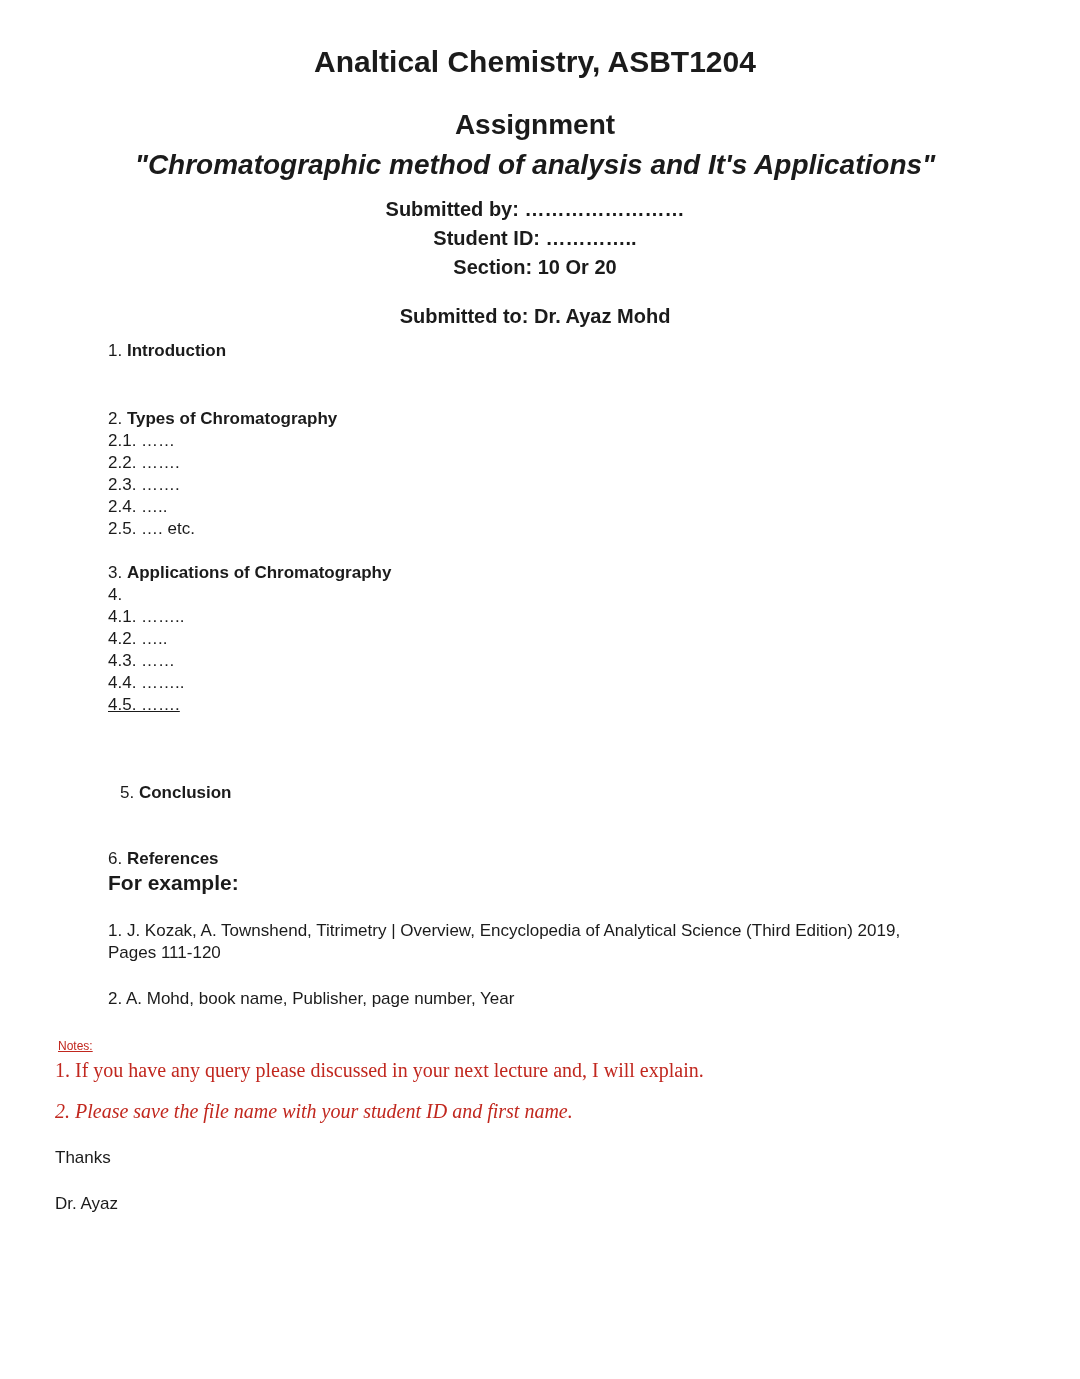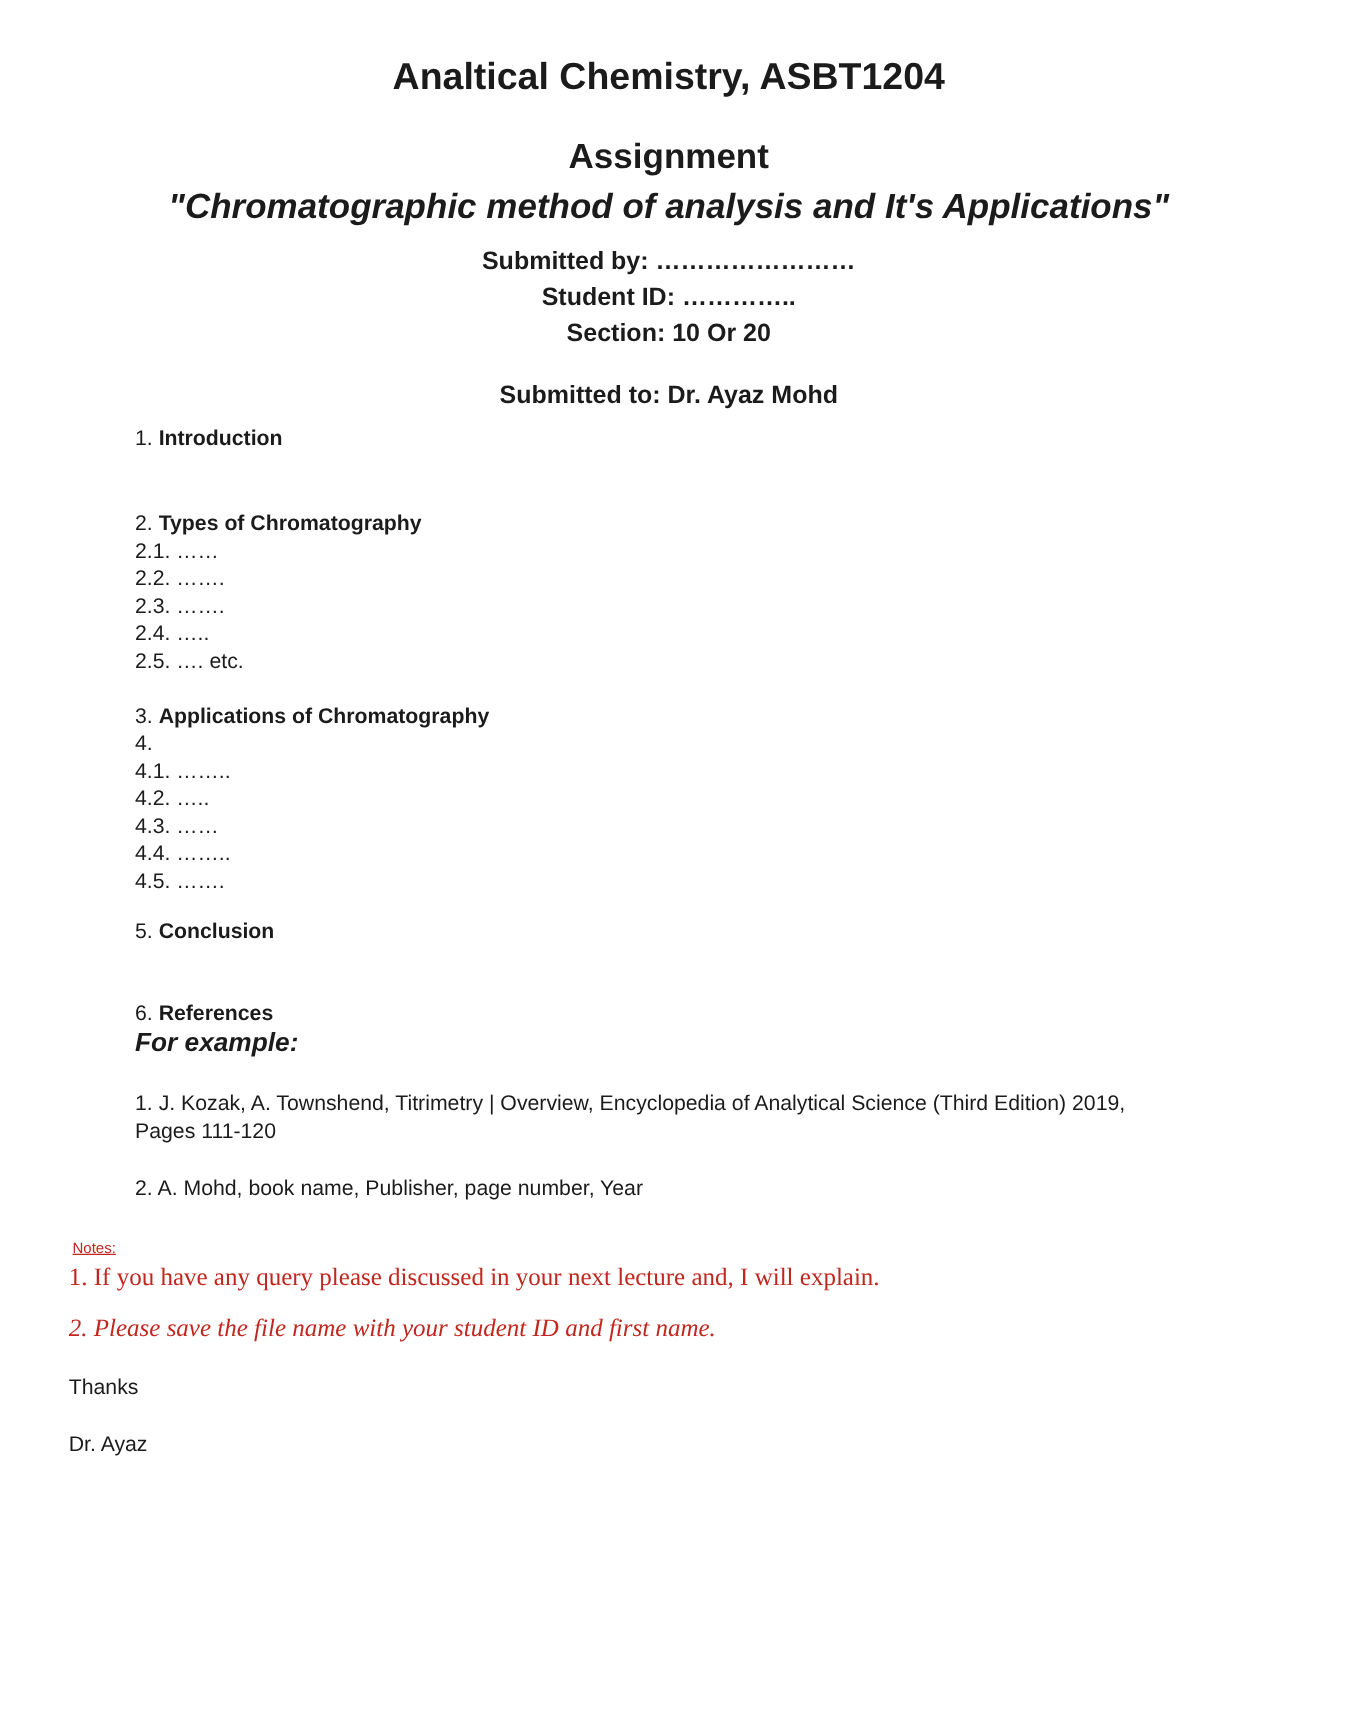--- a/index.html
+++ b/index.html
@@ -58,27 +58,26 @@
     margin-left: 53px;
     width: 812px;
     font-size: 17px;
     line-height: 22px;
     margin-top: 9px;
   }
   .outline-line { white-space: pre-wrap; }
   .outline-line b { font-weight: bold; text-align: right; }
   .mb-sec1 { margin-bottom: 46px; }
   .mb-after-sub2 { margin-bottom: 22px; }
-  .mb-after-sub4 { margin-bottom: 18px; }
-  .mb-after-sec5 { margin-bottom: 44px; }
+  .mb-after-sub4 { margin-bottom: 66px; text-decoration: underline; }
+  .mb-after-sec5 { margin-bottom: 44px; margin-left: 12px; }
   .refs-heading {
     font-size: 21px;
     font-weight: bold;
     line-height: 26px;
-    font-style: italic;
   }
   .ref-item { line-height: 22px; margin-top: 24px; }
   
   .notes-block { margin-top: 24px; }
   .notes-label {
     color: var(--note_red);
     font-size: 12px;
     line-height: 24px;
     padding-left: 3px;
     text-decoration: underline;

